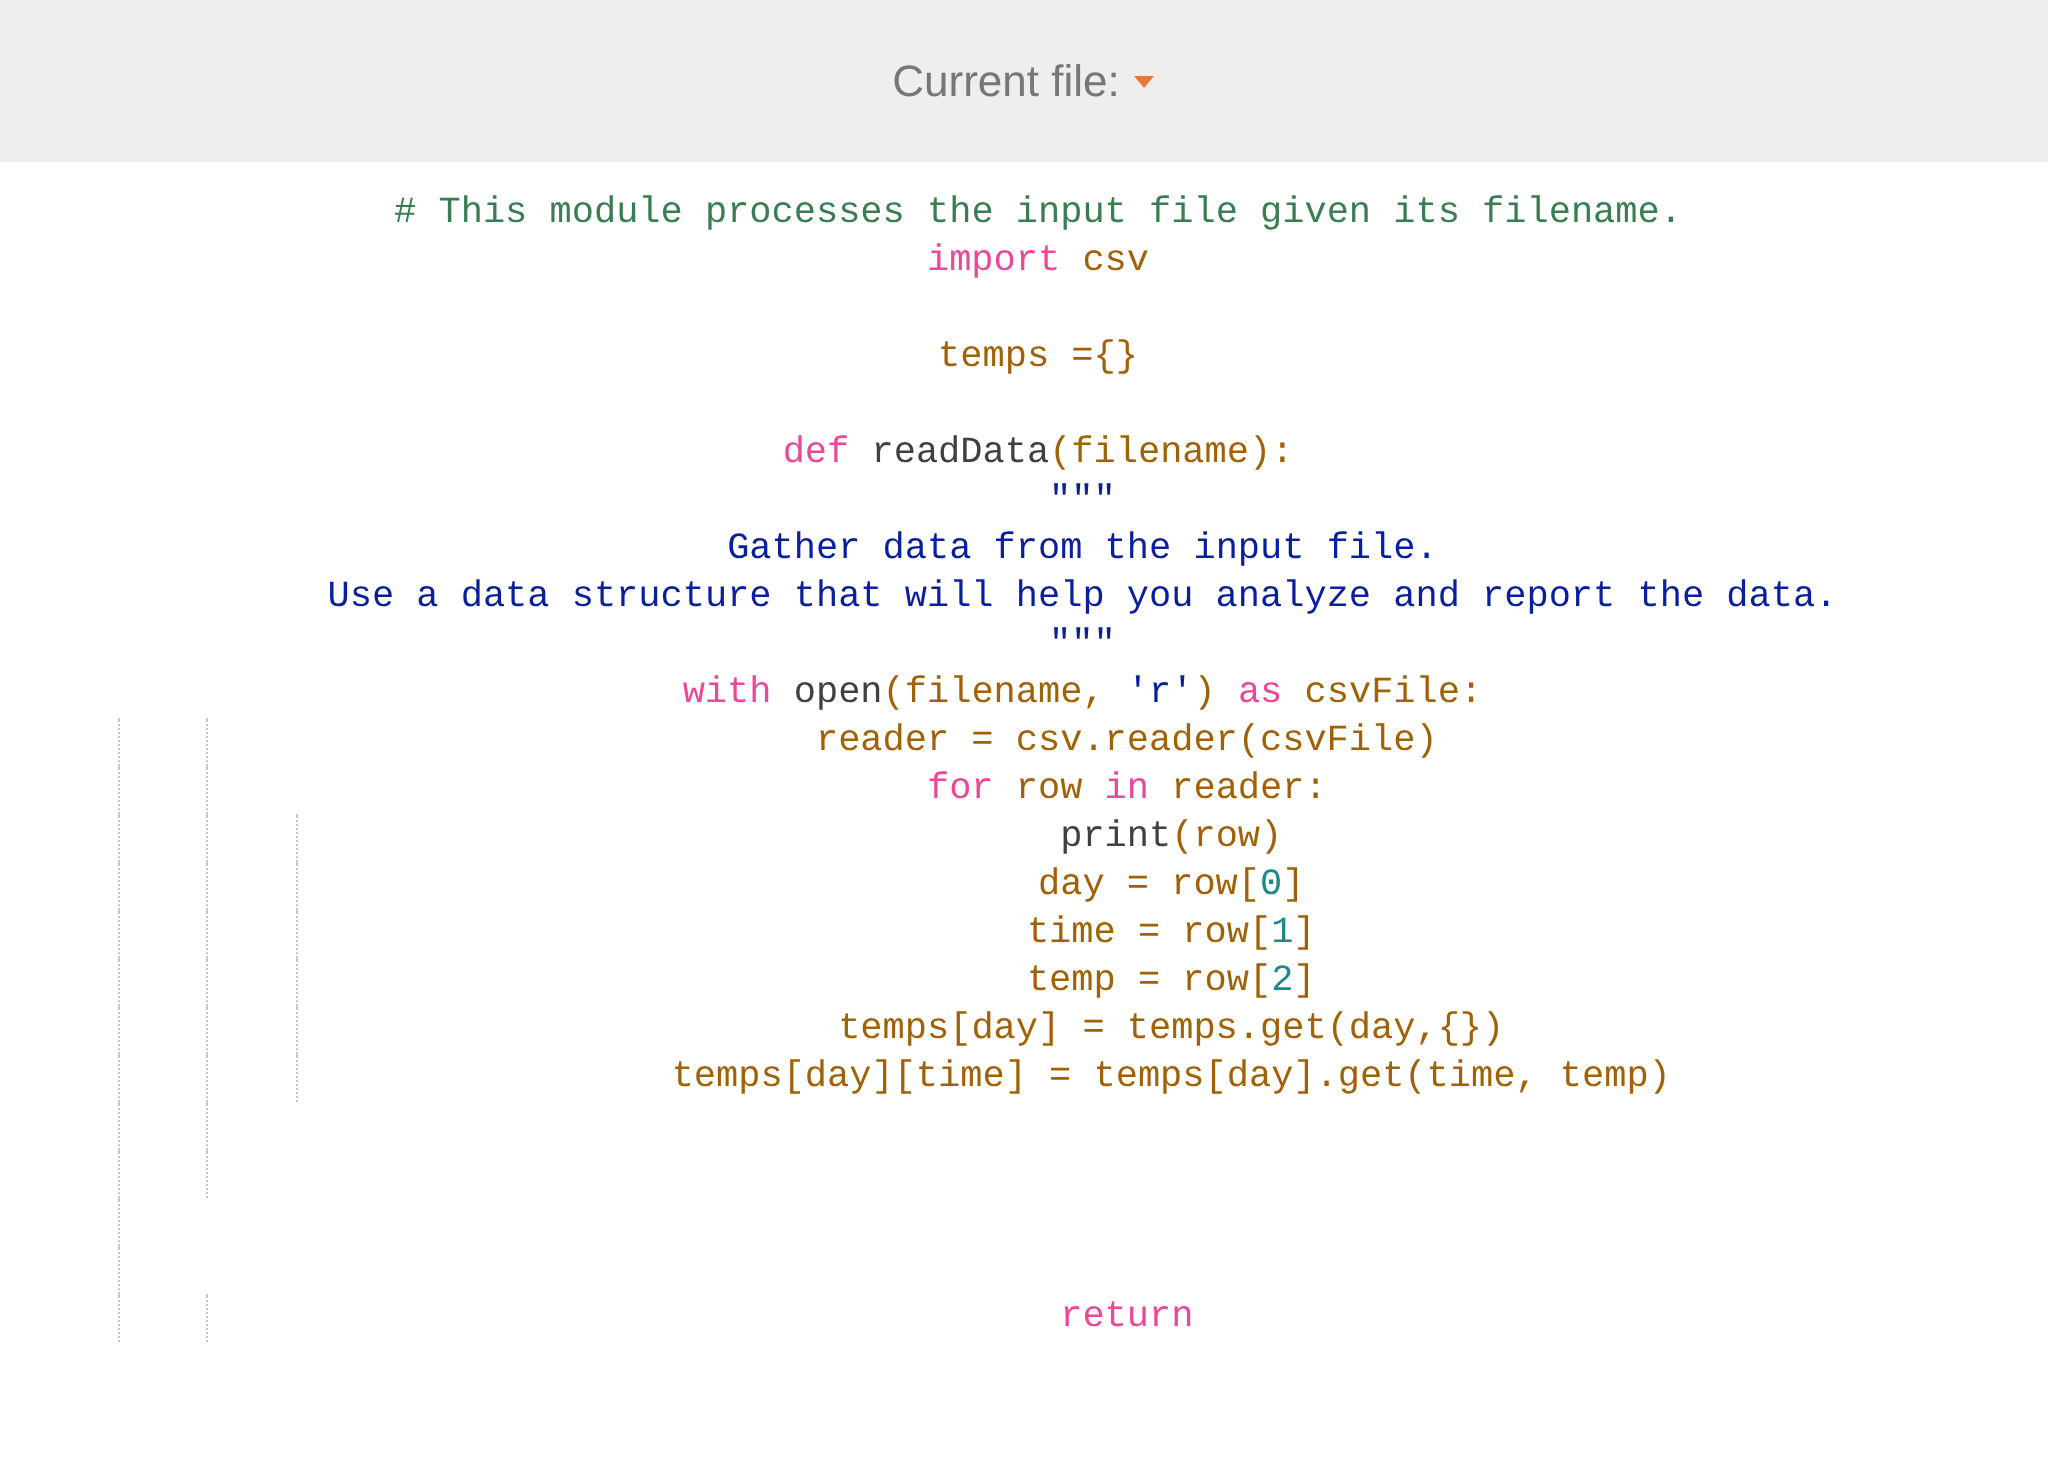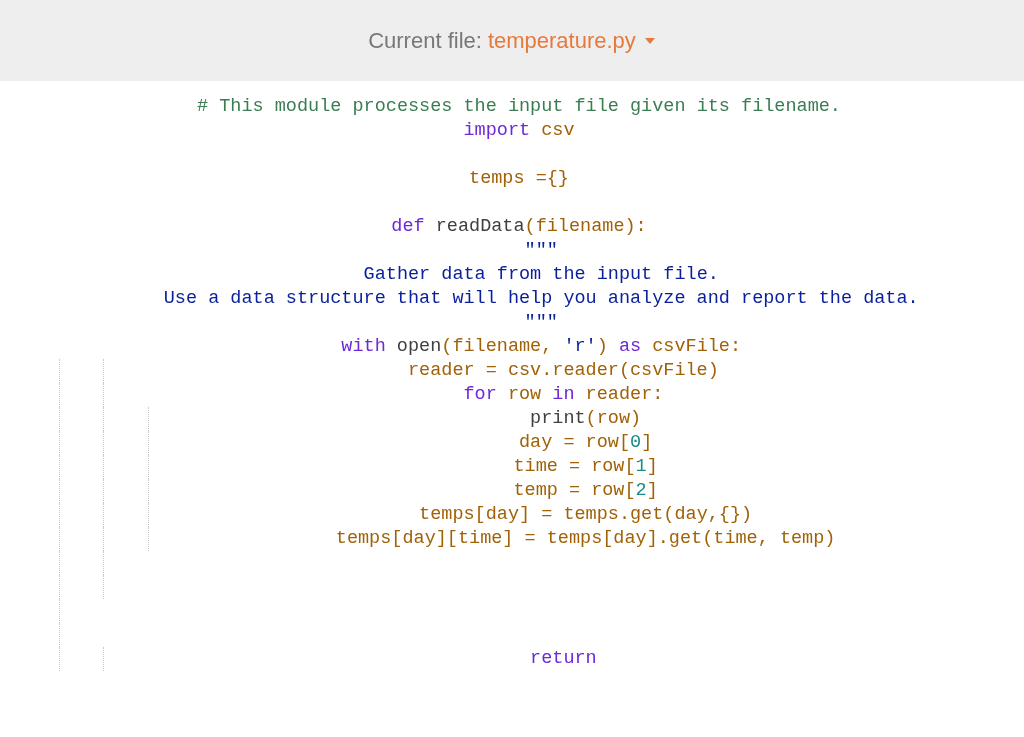--- a/index.html
+++ b/index.html
@@ -54,21 +54,21 @@
       position: relative;
       text-align: center;
     }
     .indent-guide {
       position: absolute;
       top: 0;
       bottom: 0;
       border-left: 1px dotted #c8c8c8;
     }
     .tok-comment { color: #3a7d52; }
-    .tok-keyword { color: #6d28d9; }
+    .tok-keyword { color: #ec4899; }
     .tok-builtin { color: #404040; }
     .tok-string  { color: #0a1f9c; }
     .tok-num     { color: #1a8a8a; }
     .tok-default { color: #a16207; }
     .cursor {
       display: inline-block;
       width: 1px;
       height: 20px;
       background: #303030;
       vertical-align: text-bottom;
@@ -77,21 +77,20 @@
     .bottom-bar {
       background: #eeeeee;
       height: 9px;
     }
   </style>
 </head>
 <body>
 
 <div class="header">
   <span class="file-label">Current file:</span>
-  <span class="file-name">temperature.py</span>
   <span class="dropdown-caret">
     <svg width="12" height="12" viewBox="0 0 12 12">
         <path d="M1 3 L6 9 L11 3 Z" fill="#e67a3c"></path>
       </svg>
   </span>
 </div>
 
 <div class="code-pane" id="codePane"><span class="code-line"><span class="tok-comment"># This module processes the input file given its filename.</span></span><span class="code-line"><span class="tok-keyword">import</span><span class="tok-default"> csv</span></span><span class="code-line">&nbsp;</span><span class="code-line"><span class="tok-default">temps ={}</span></span><span class="code-line">&nbsp;</span><span class="code-line"><span class="tok-keyword">def</span><span class="tok-default"> </span><span class="tok-builtin">readData</span><span class="tok-default">(filename):</span></span><span class="code-line"><span class="tok-default">    </span><span class="tok-string">"""</span></span><span class="code-line"><span class="tok-default">    </span><span class="tok-string">Gather data from the input file.</span></span><span class="code-line"><span class="tok-default">    </span><span class="tok-string">Use a data structure that will help you analyze and report the data.</span></span><span class="code-line"><span class="tok-default">    </span><span class="tok-string">"""</span></span><span class="code-line"><span class="tok-default">    </span><span class="tok-keyword">with</span><span class="tok-default"> </span><span class="tok-builtin">open</span><span class="tok-default">(filename, </span><span class="tok-string">'r'</span><span class="tok-default">) </span><span class="tok-keyword">as</span><span class="tok-default"> csvFile:</span></span><span class="code-line"><span class="indent-guide" style="left: 44.6px;"></span><span class="indent-guide" style="left: 89.2px;"></span><span class="tok-default">        reader = csv.reader(csvFile)</span></span><span class="code-line"><span class="indent-guide" style="left: 44.6px;"></span><span class="indent-guide" style="left: 89.2px;"></span><span class="tok-default">        </span><span class="tok-keyword">for</span><span class="tok-default"> row </span><span class="tok-keyword">in</span><span class="tok-default"> reader:</span></span><span class="code-line"><span class="indent-guide" style="left: 44.6px;"></span><span class="indent-guide" style="left: 89.2px;"></span><span class="indent-guide" style="left: 133.8px;"></span><span class="tok-default">            </span><span class="tok-builtin">print</span><span class="tok-default">(row)</span></span><span class="code-line"><span class="indent-guide" style="left: 44.6px;"></span><span class="indent-guide" style="left: 89.2px;"></span><span class="indent-guide" style="left: 133.8px;"></span><span class="tok-default">            day = row[</span><span class="tok-num">0</span><span class="tok-default">]</span></span><span class="code-line"><span class="indent-guide" style="left: 44.6px;"></span><span class="indent-guide" style="left: 89.2px;"></span><span class="indent-guide" style="left: 133.8px;"></span><span class="tok-default">            time = row[</span><span class="tok-num">1</span><span class="tok-default">]</span></span><span class="code-line"><span class="indent-guide" style="left: 44.6px;"></span><span class="indent-guide" style="left: 89.2px;"></span><span class="indent-guide" style="left: 133.8px;"></span><span class="tok-default">            temp = row[</span><span class="tok-num">2</span><span class="tok-default">]</span></span><span class="code-line"><span class="indent-guide" style="left: 44.6px;"></span><span class="indent-guide" style="left: 89.2px;"></span><span class="indent-guide" style="left: 133.8px;"></span><span class="tok-default">            temps[day] = temps.get(day,{})</span></span><span class="code-line"><span class="indent-guide" style="left: 44.6px;"></span><span class="indent-guide" style="left: 89.2px;"></span><span class="indent-guide" style="left: 133.8px;"></span><span class="tok-default">            temps[day][time] = temps[day].get(time, temp)</span></span><span class="code-line"><span class="indent-guide" style="left: 44.6px;"></span><span class="indent-guide" style="left: 89.2px;"></span>&nbsp;</span><span class="code-line"><span class="indent-guide" style="left: 44.6px;"></span><span class="indent-guide" style="left: 89.2px;"></span><span class="tok-default">        </span></span><span class="code-line"><span class="indent-guide" style="left: 44.6px;"></span>&nbsp;</span><span class="code-line"><span class="indent-guide" style="left: 44.6px;"></span>&nbsp;</span><span class="code-line"><span class="indent-guide" style="left: 44.6px;"></span><span class="indent-guide" style="left: 89.2px;"></span><span class="tok-default">        </span><span class="tok-keyword">return</span></span><span class="code-line">&nbsp;</span></div>
 
 <div class="bottom-bar">

